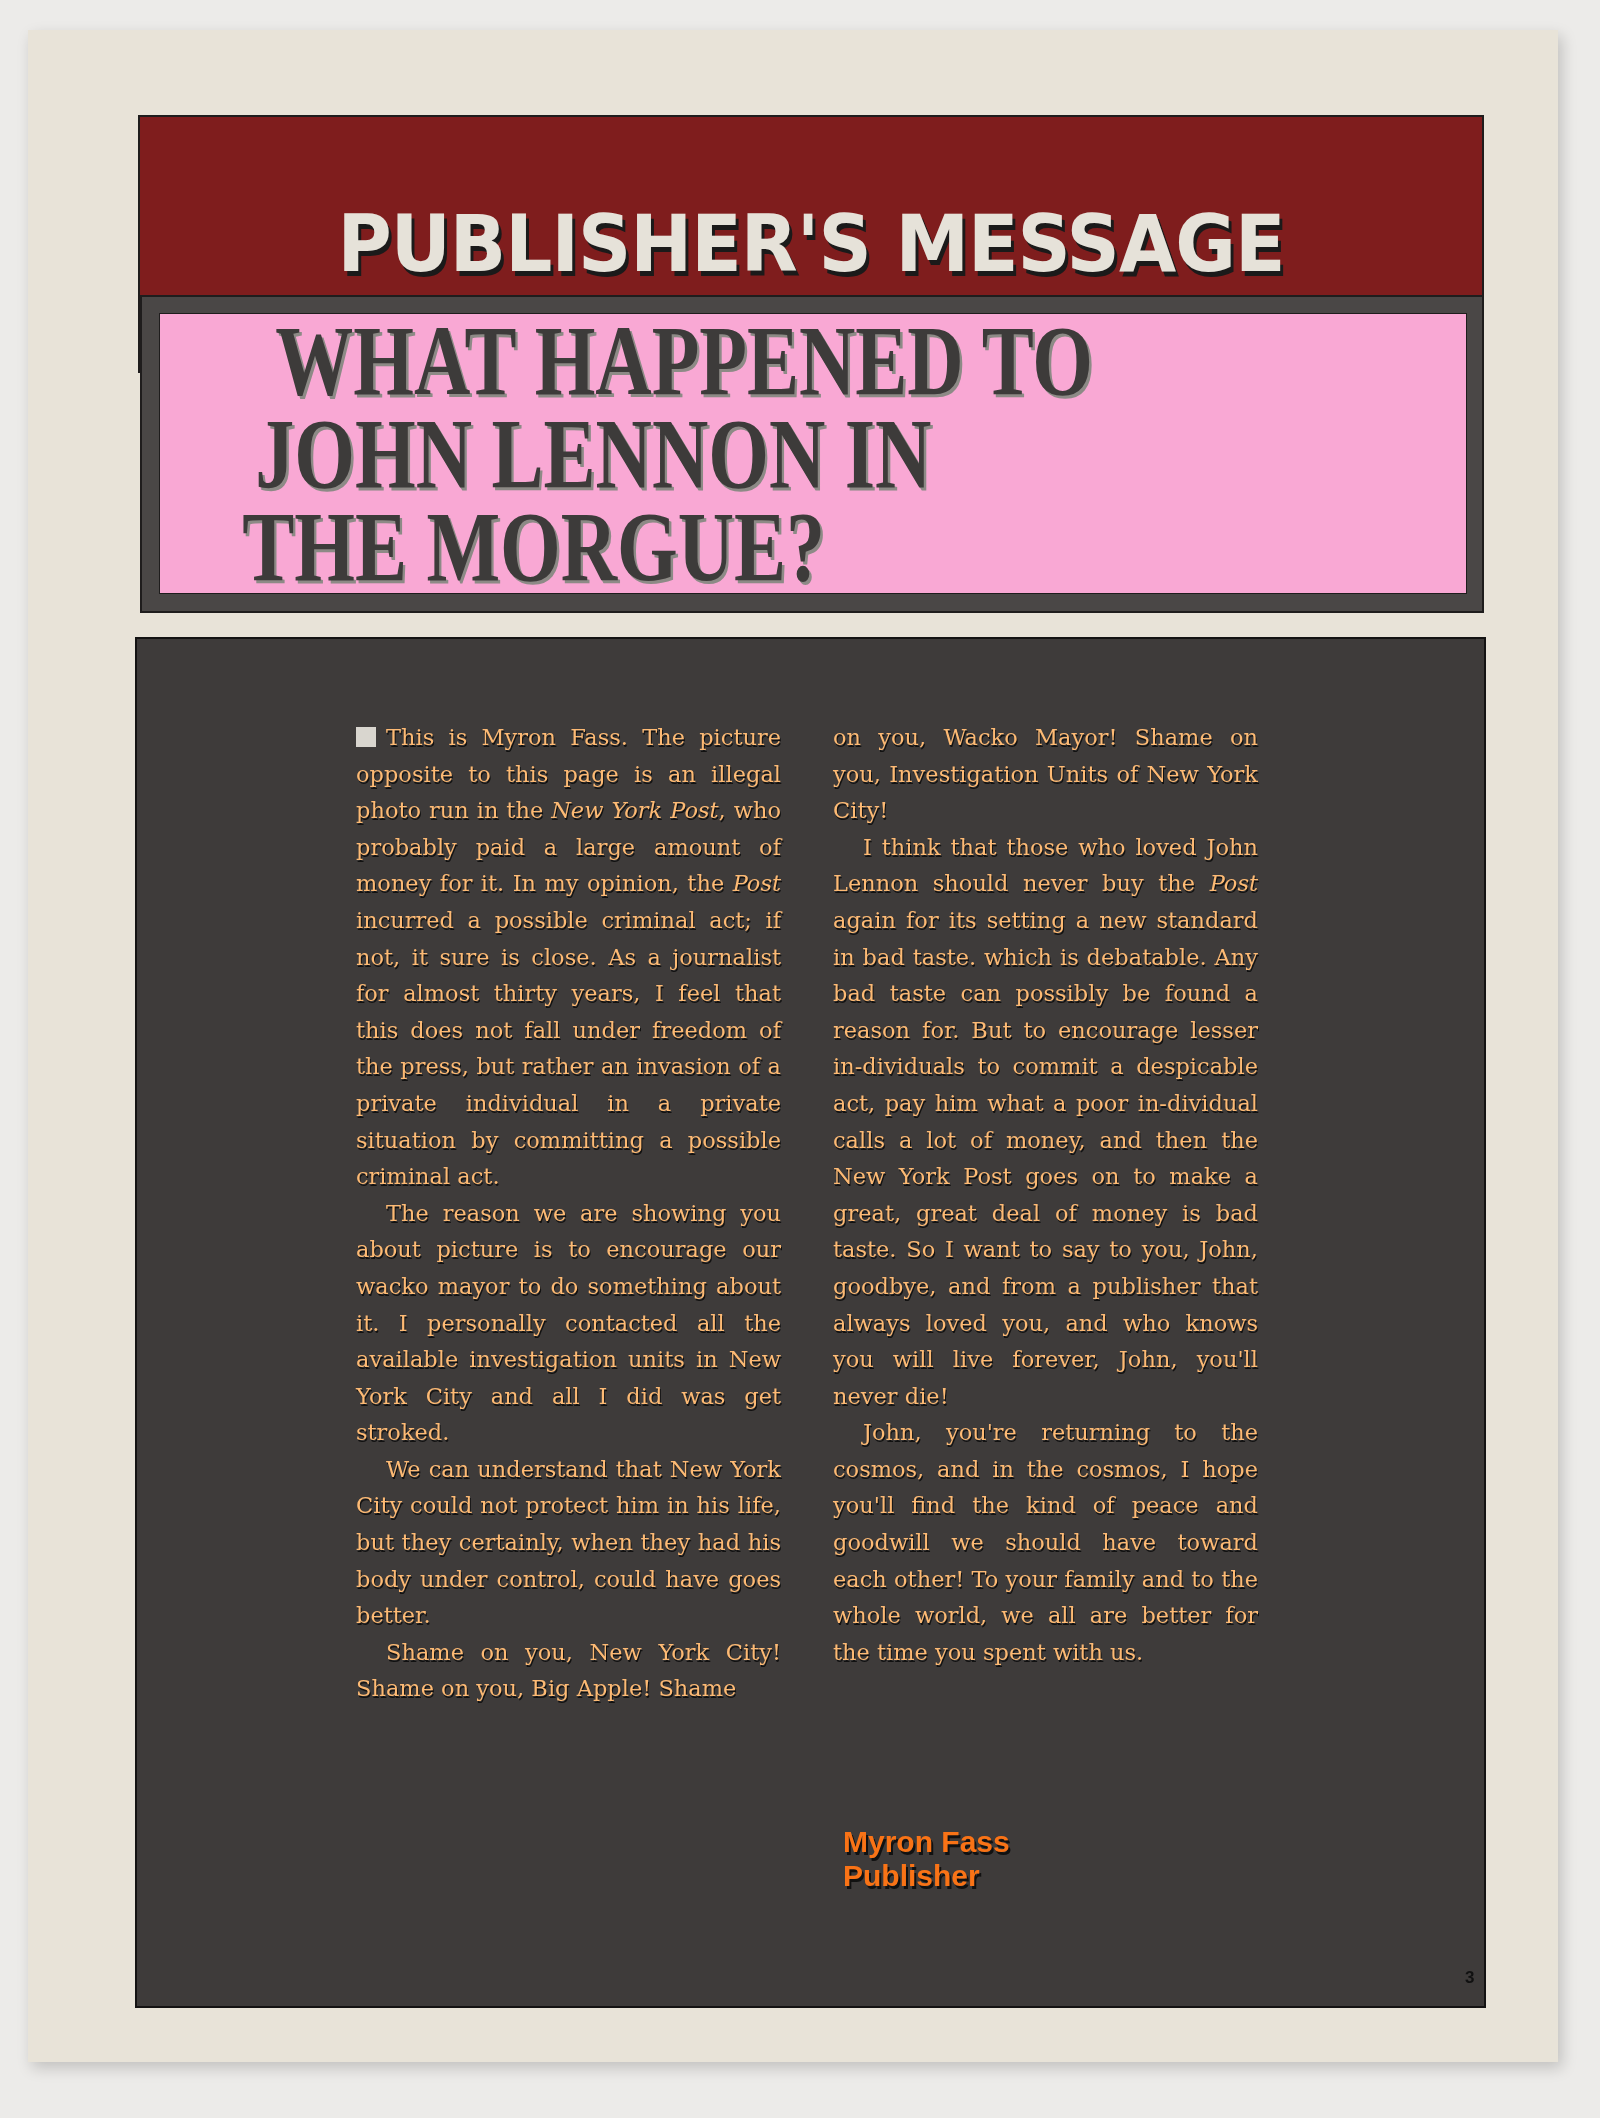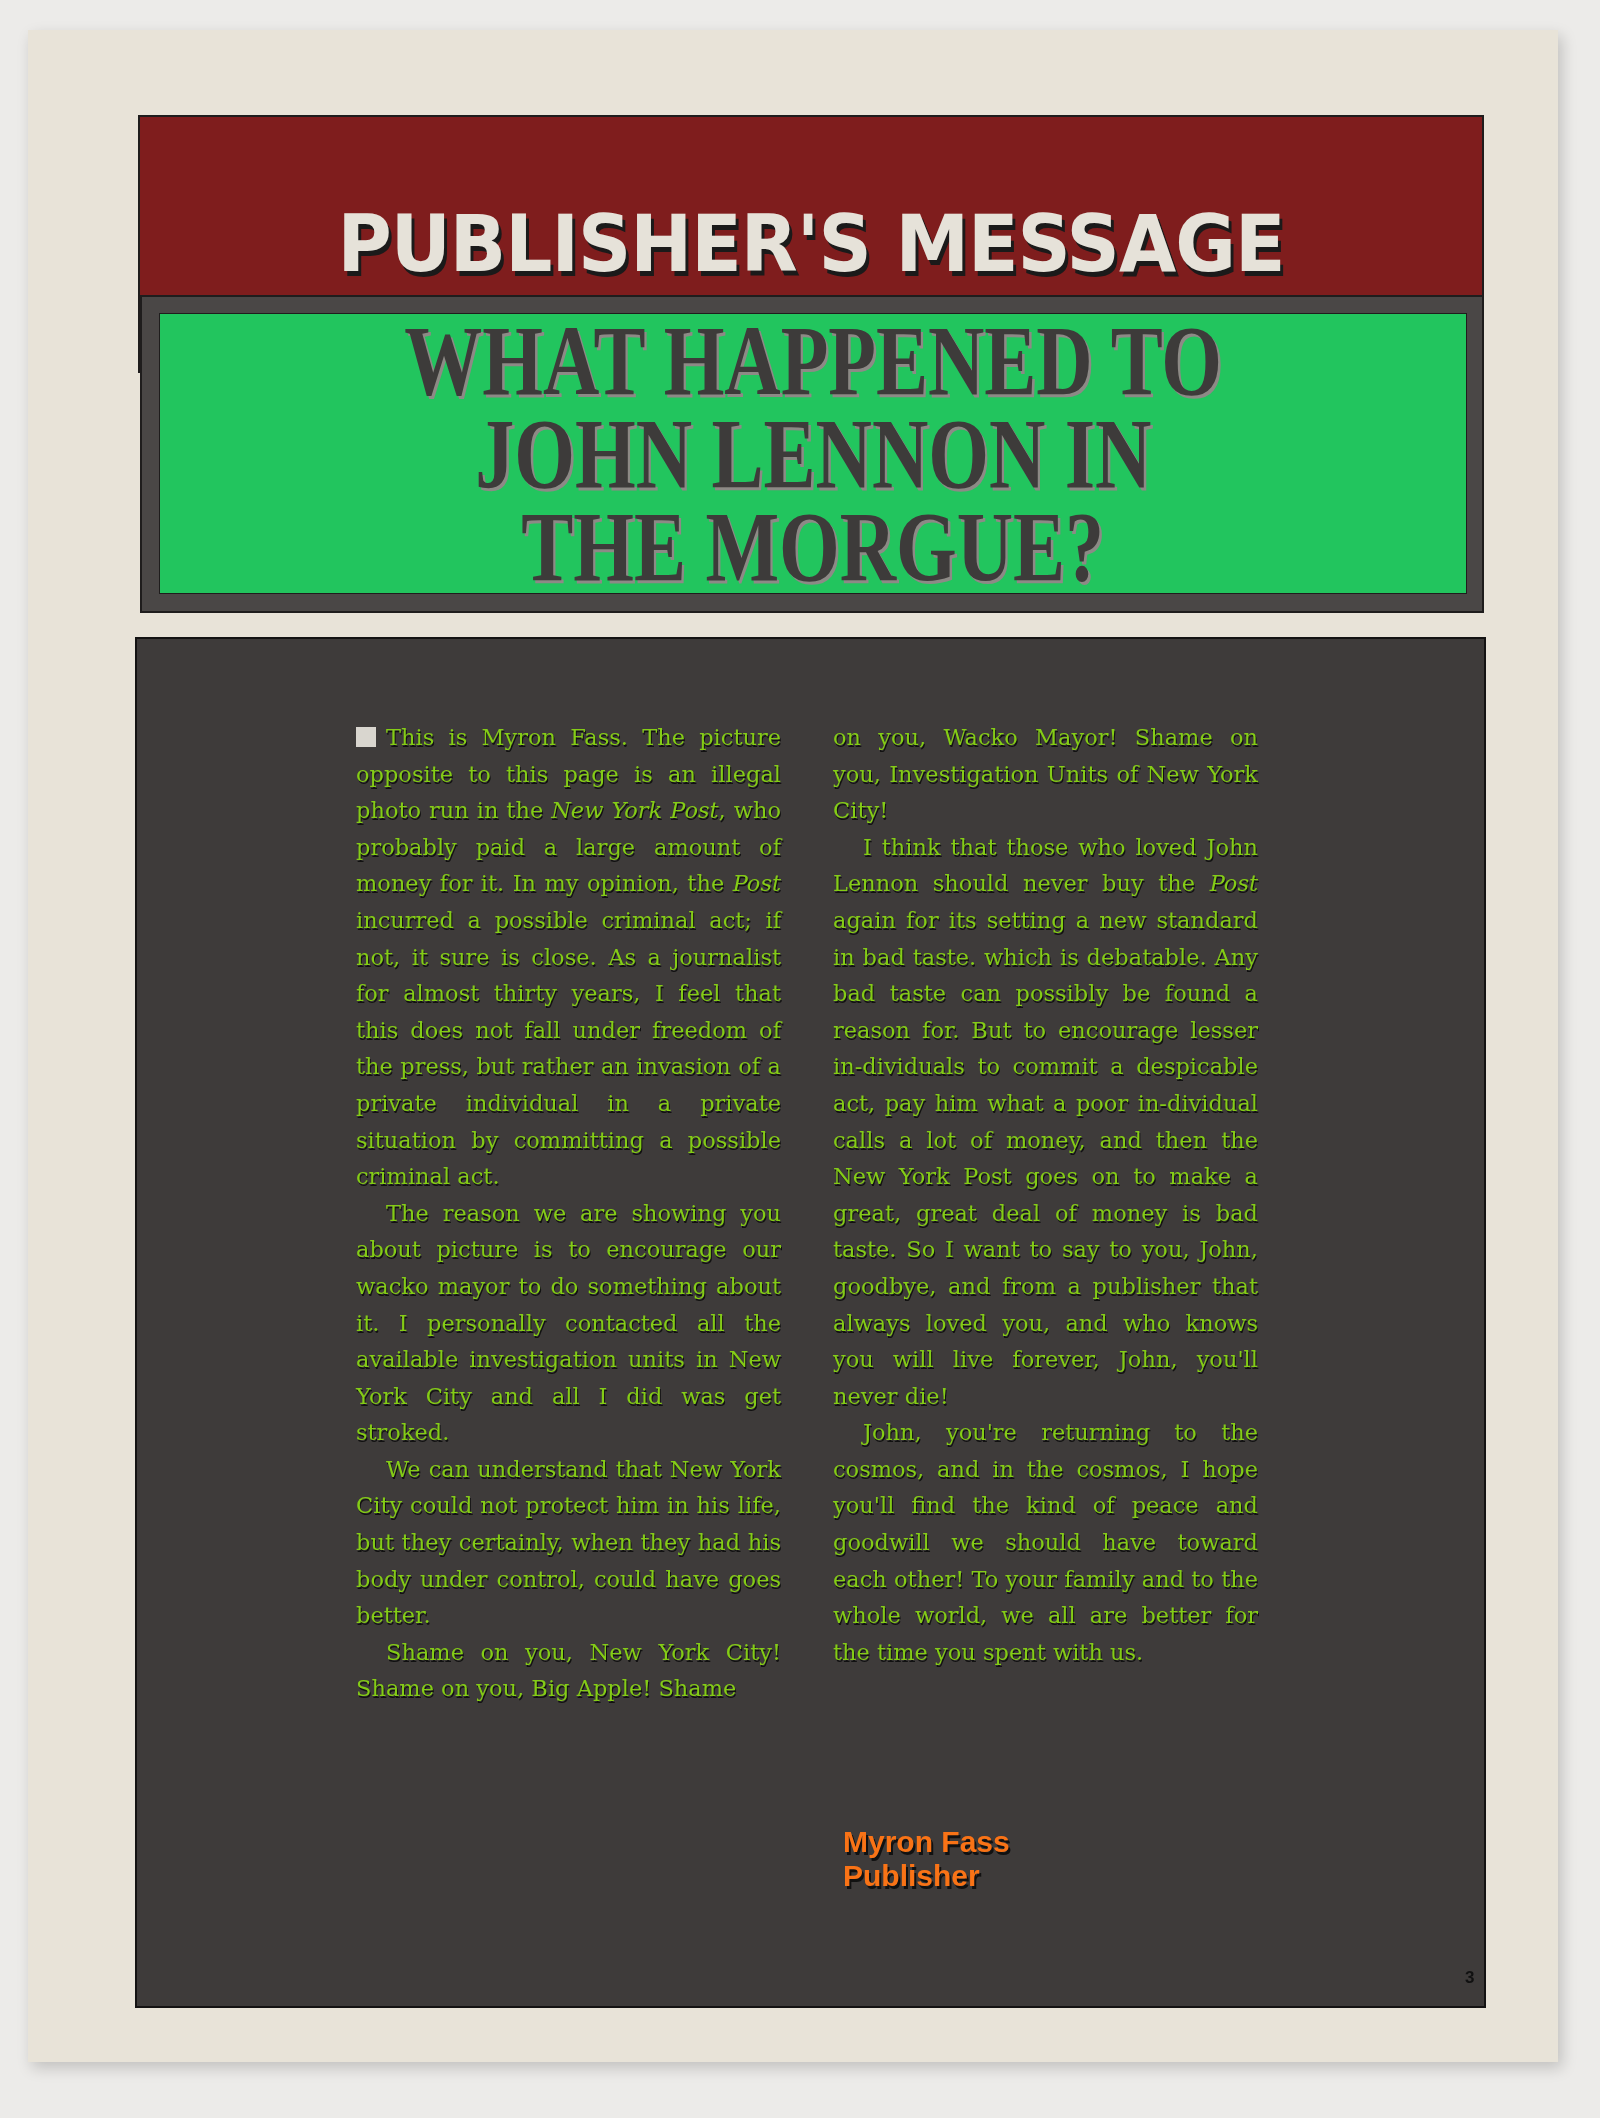--- a/index.html
+++ b/index.html
@@ -23,37 +23,37 @@
       font-size: 74px; letter-spacing: -1px; color: #e6e2d9;
       text-shadow: 3px 4px 0 #1b1a1a;
       transform: scaleY(1.05);
     }
     .title-box {
       position: absolute; left: 112px; top: 265px; width: 1344px; height: 318px;
       background: #4a4746; border: 2px solid #1f1d1d; box-sizing: border-box;
     }
     .title-inner {
       position: absolute; left: 17px; top: 16px; right: 15px; bottom: 17px;
-      background: #22c55e; border: 1.5px solid #1f1d1d;
-      display: flex; flex-direction: column; align-items: center; justify-content: center;
+      background: #f9a8d4; border: 1.5px solid #1f1d1d;
+      display: flex; flex-direction: column; align-items: flex-start; justify-content: center;
     }
     .title-line {
       font-family: "Liberation Serif", serif; font-weight: bold;
       font-size: 100px; line-height: 93px; color: #3d3b3a;
       transform: scaleX(0.78); white-space: nowrap;
       text-shadow: 3px 3px 0 #8d8a86;
     }
     .body-box {
       position: absolute; left: 107px; top: 607px; width: 1351px; height: 1371px;
       background: #3e3b3a; border: 2px solid #141313; box-sizing: border-box;
     }
     .col {
       position: absolute; top: 80px; width: 425px;
       font-family: "DejaVu Serif", serif; font-size: 22.5px; line-height: 36.6px;
-      color: #84cc16; text-align: justify;
+      color: #fdba74; text-align: justify;
       text-shadow: 1px 2px 0 #111;
     }
     .col1 { left: 219px; }
     .col2 { left: 696px; }
     .col p { margin: 0; text-indent: 0; }
     .col p.indent { text-indent: 30px; }
     .bullet {
       display: inline-block; width: 20px; height: 20px; background: #d9d6cf;
       margin-right: 10px; vertical-align: -2px;
     }

